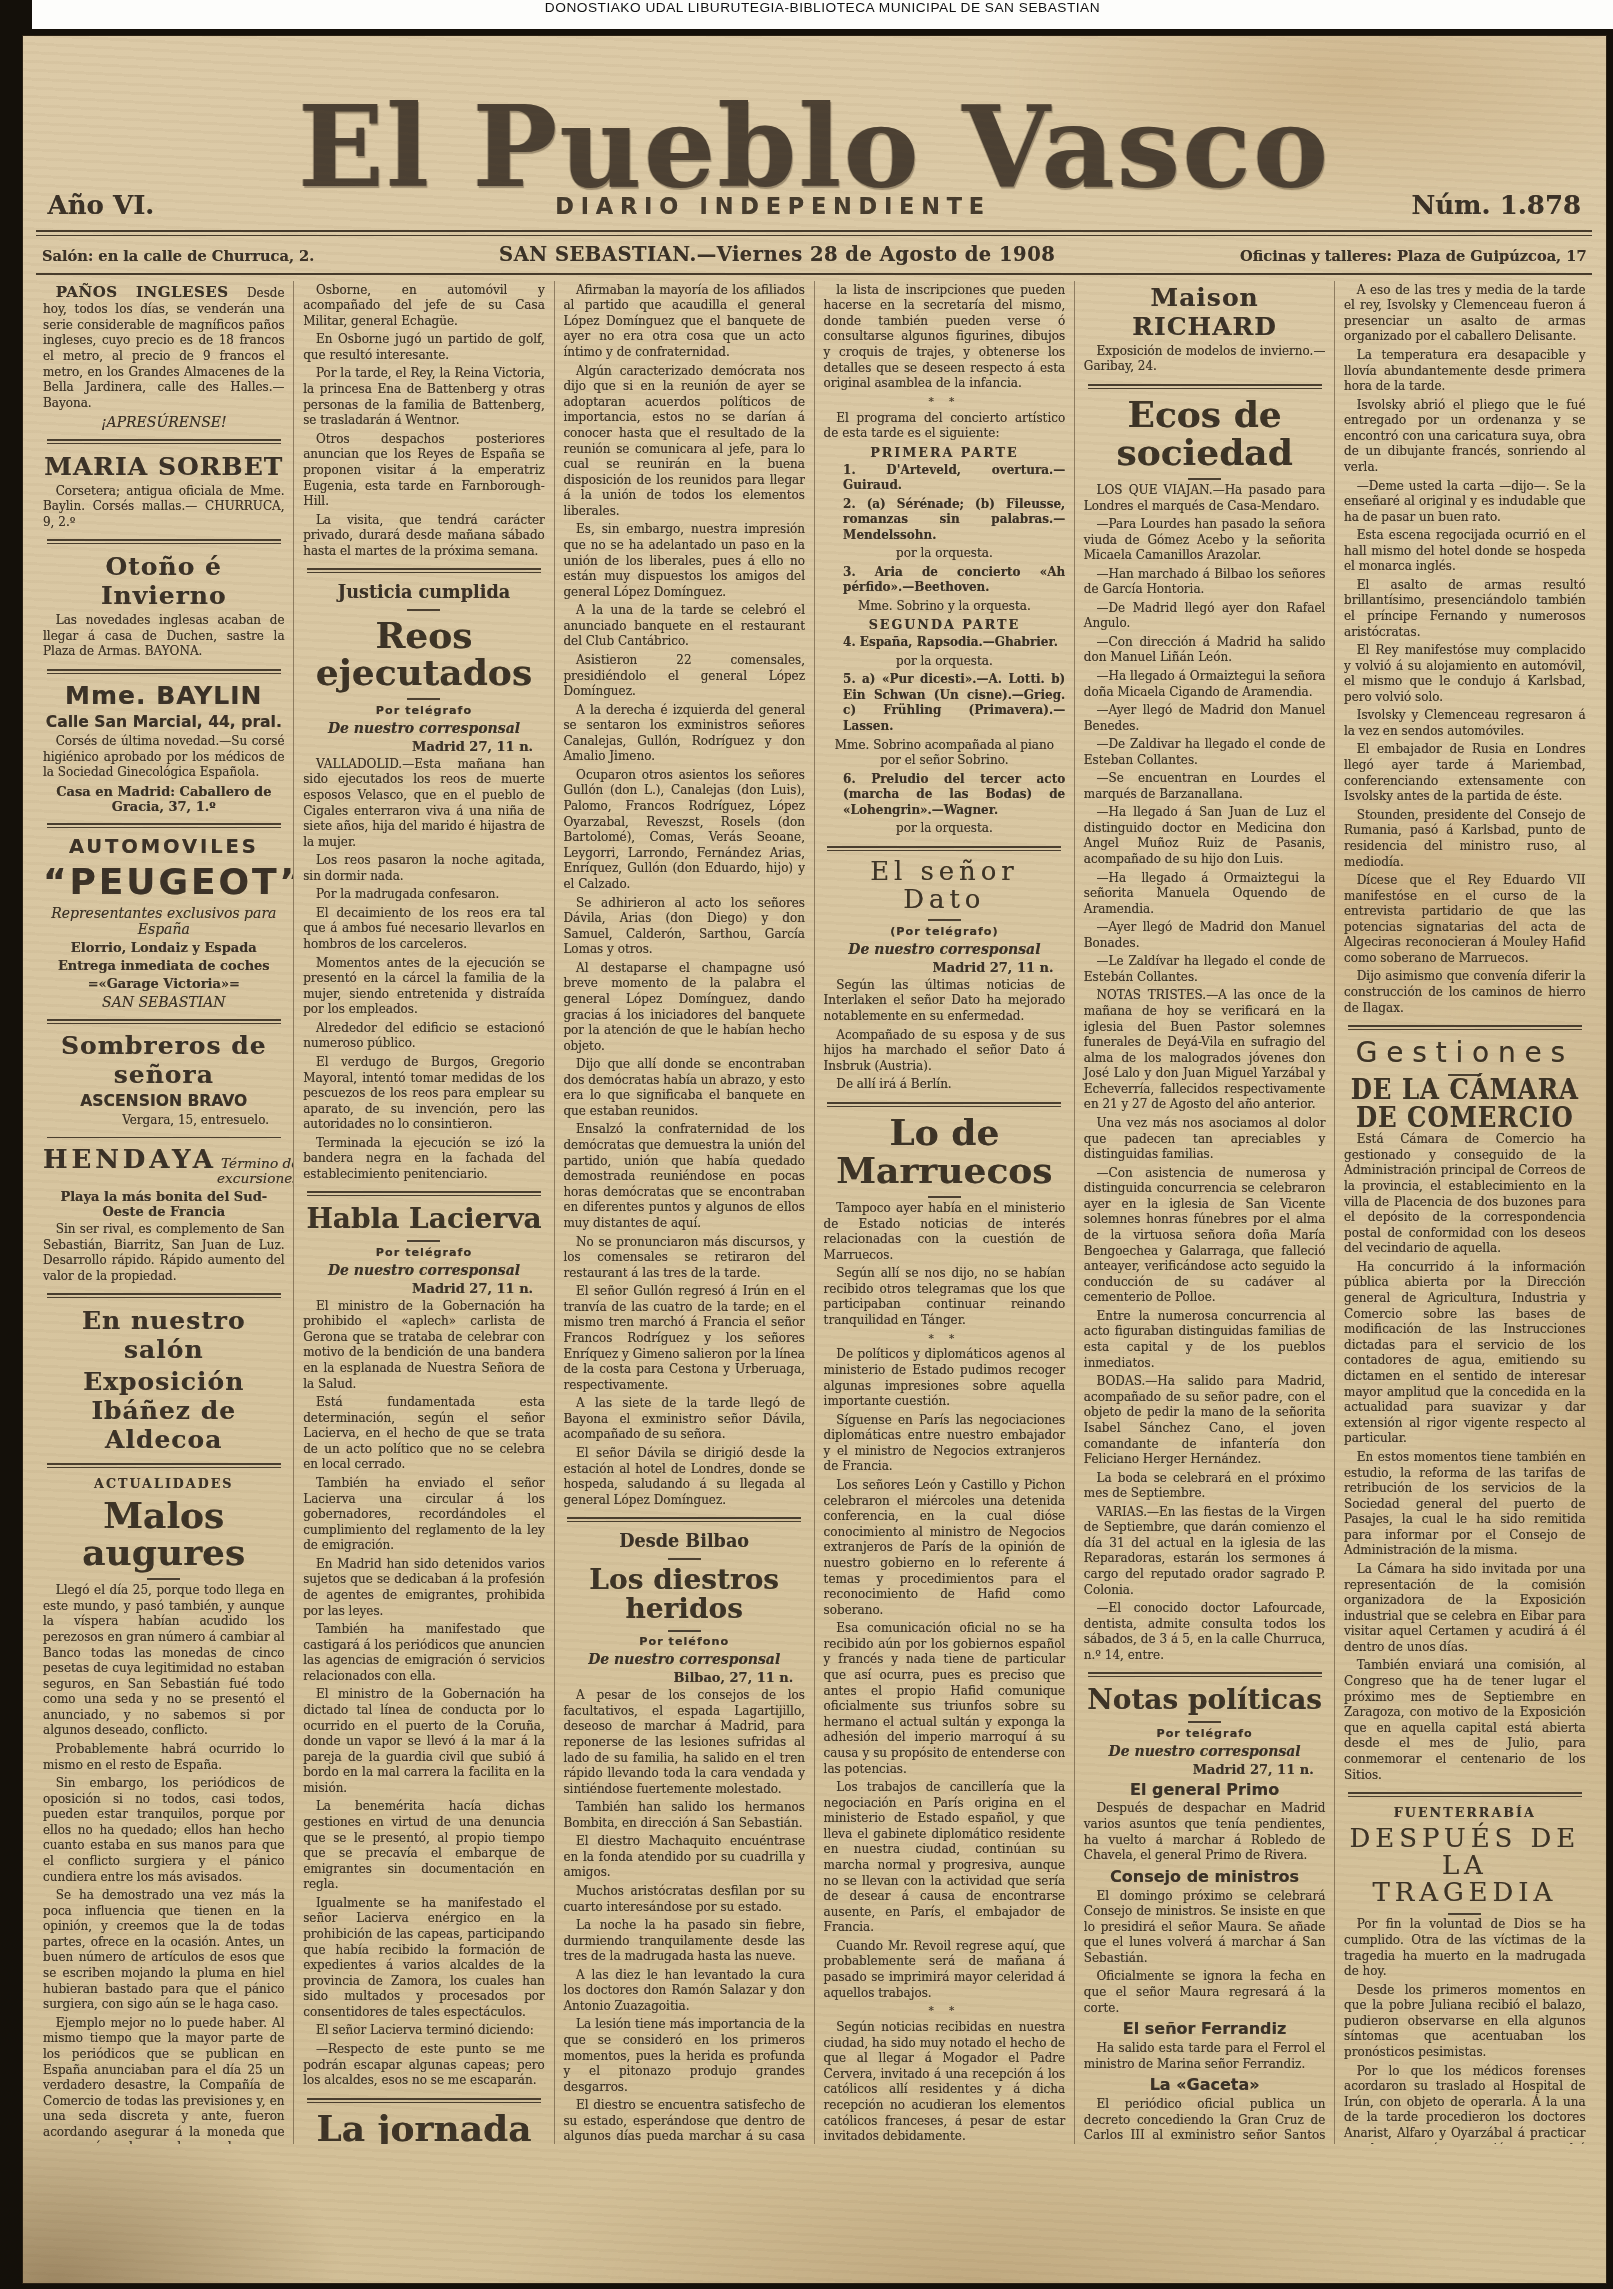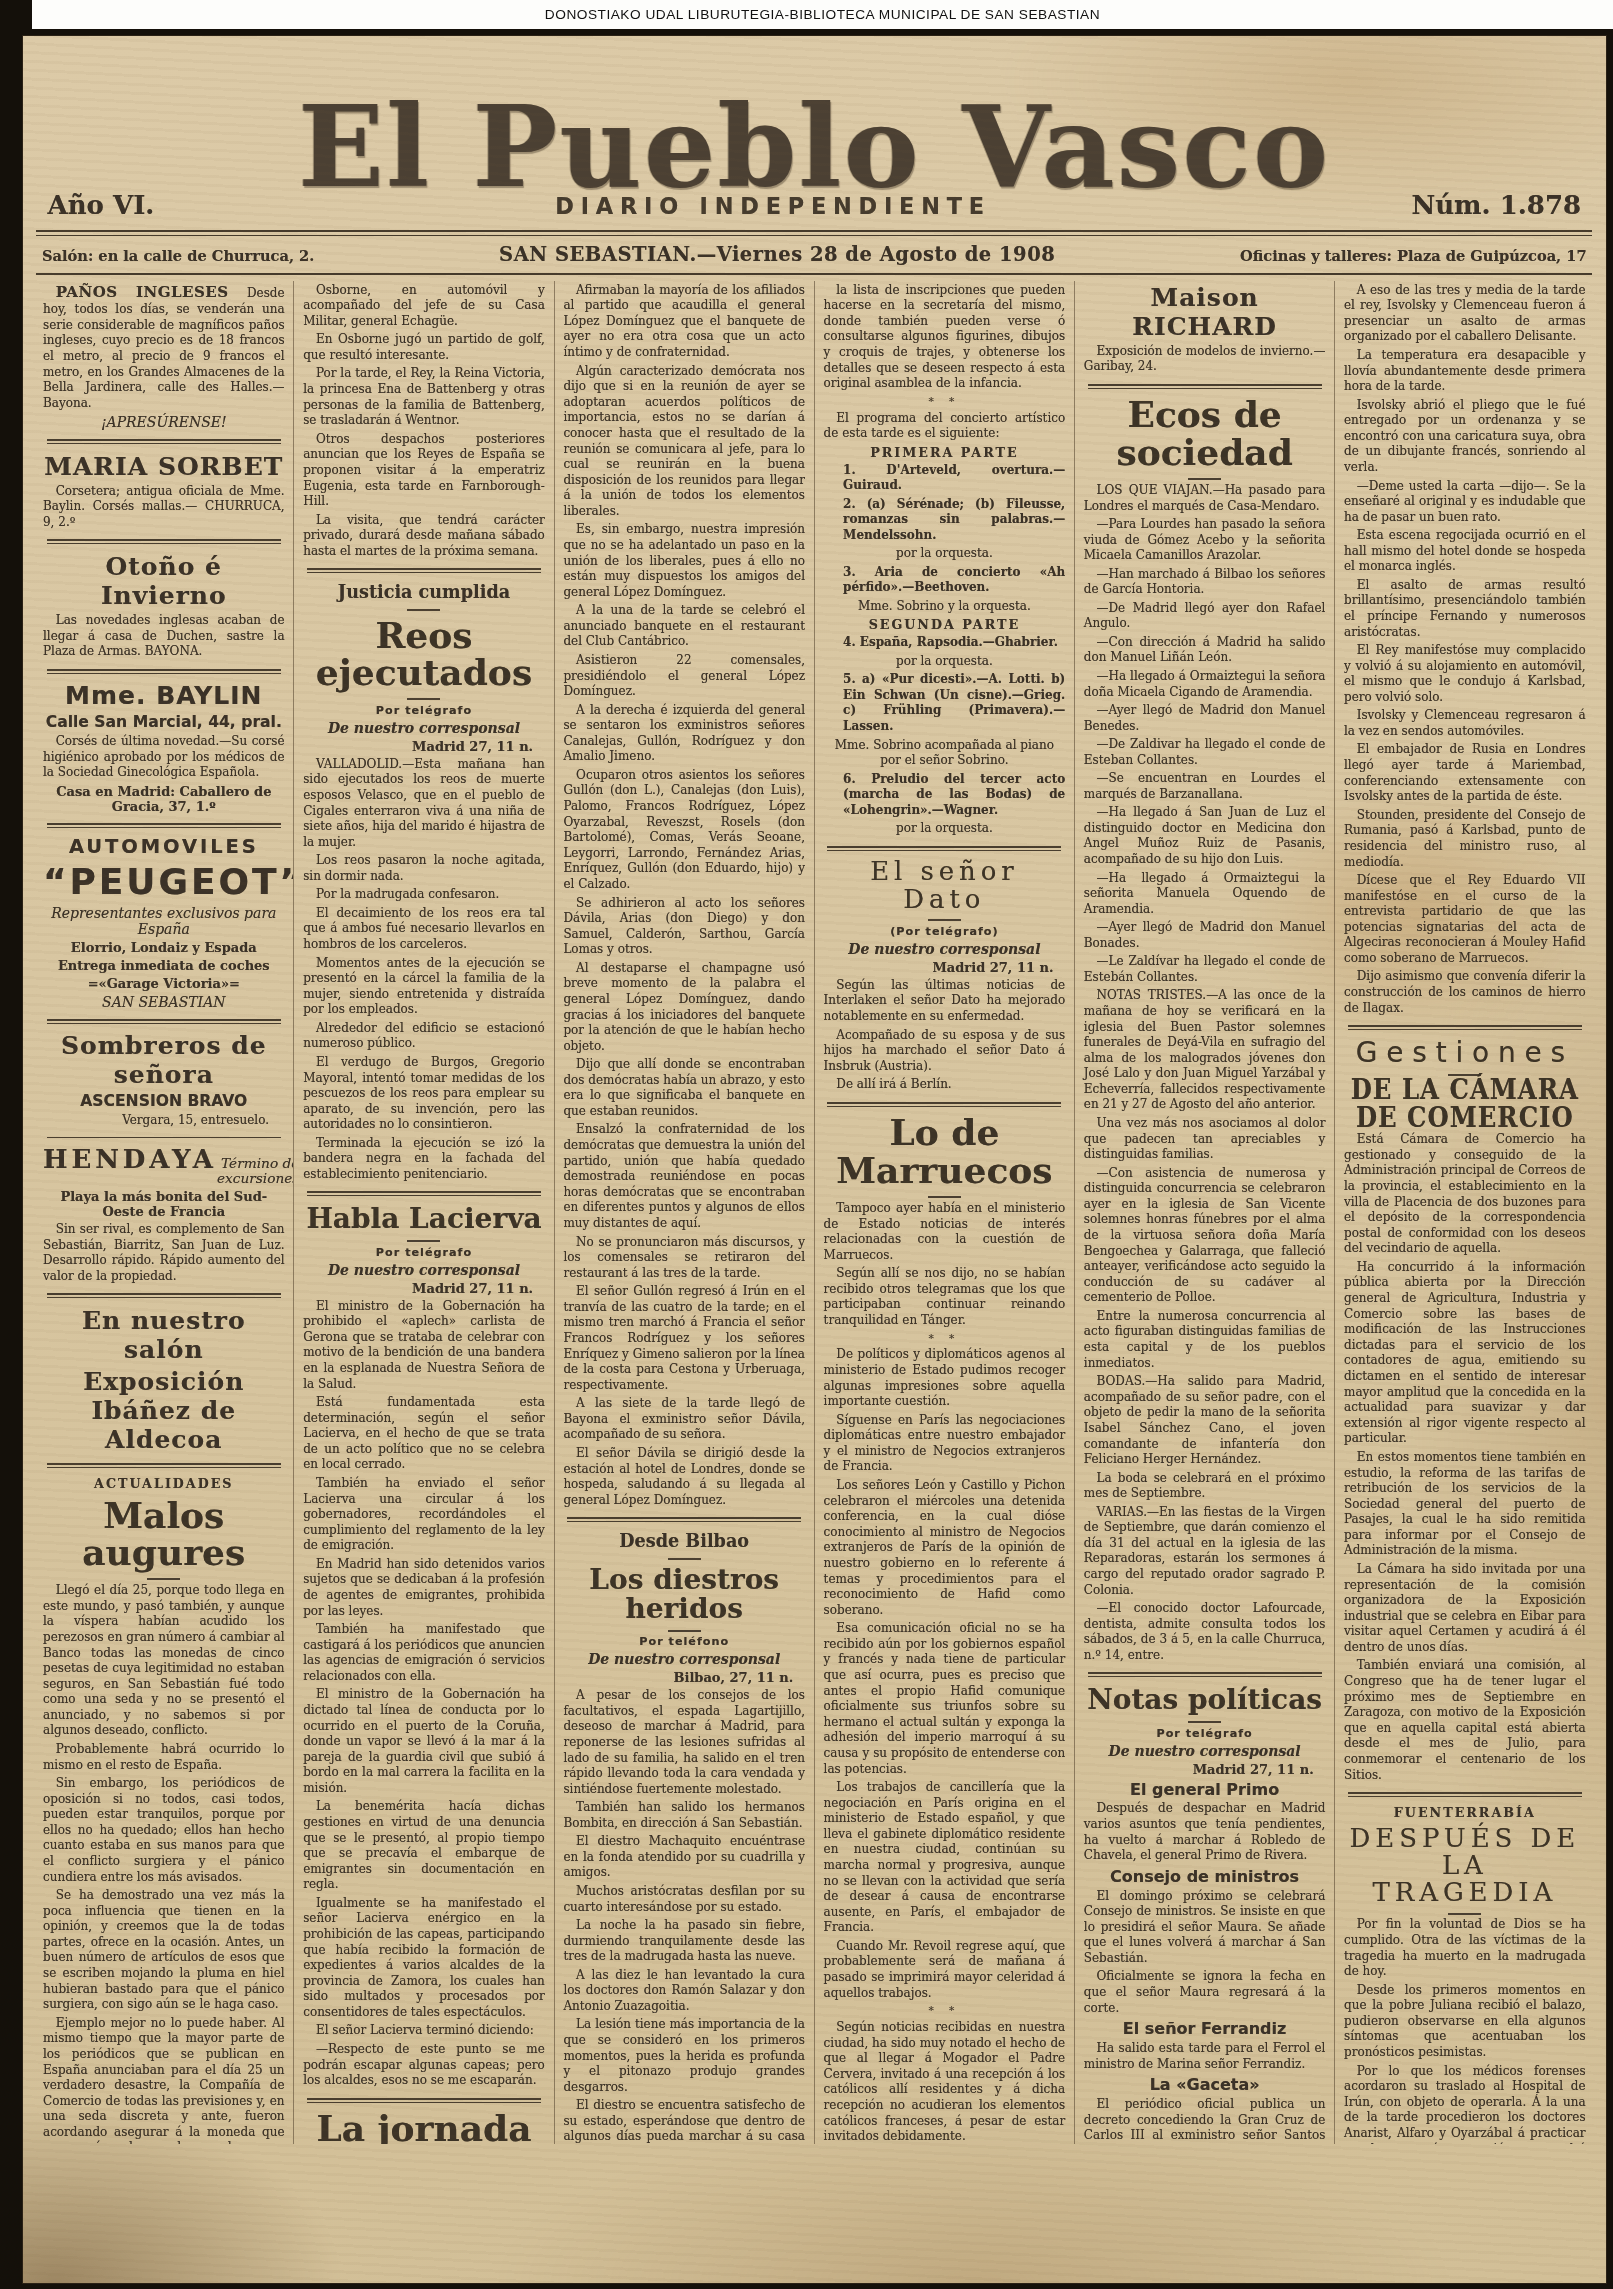--- a/index.html
+++ b/index.html
@@ -1,18 +1,18 @@
 <!DOCTYPE html>
 <html><head>
 <meta charset="utf-8">
 <style>
   html,body{margin:0;padding:0;}
   body{width:1613px;height:2290px;background:#14100a;overflow:hidden;
        font-family:"DejaVu Serif","Liberation Serif",serif;color:#3a3127;}
-  .lib-strip{background:#fdfdfb;height:29px;display:flex;align-items:center;justify-content:center;
+  .lib-strip{background:#fdfdfb;height:29px;display:flex;align-items:flex-start;justify-content:center;
        font-family:"Liberation Sans","DejaVu Sans",sans-serif;font-size:13.7px;color:#111;letter-spacing:0.5px;margin-left:32px;}
   .scan{height:2261px;padding:5.9px 5.9px 0 21.5px;box-sizing:border-box;}
   .page{position:relative;height:2249px;box-sizing:border-box;overflow:hidden;
        background:
         radial-gradient(ellipse 507px 205px at 84% 2%, rgba(176,140,88,.30), transparent 70%),
         radial-gradient(ellipse 254px 195px at 88% 39%, rgba(168,118,56,.28), transparent 70%),
         radial-gradient(ellipse 410px 254px at 2% 100%, rgba(92,66,34,.45), transparent 70%),
         radial-gradient(ellipse 683px 234px at 60% 100%, rgba(140,105,60,.25), transparent 70%),
         radial-gradient(ellipse 293px 878px at 100% 60%, rgba(150,112,62,.22), transparent 70%),
         linear-gradient(176deg,#dccaa7 0%,#d8c6a1 40%,#d2bf97 100%);

